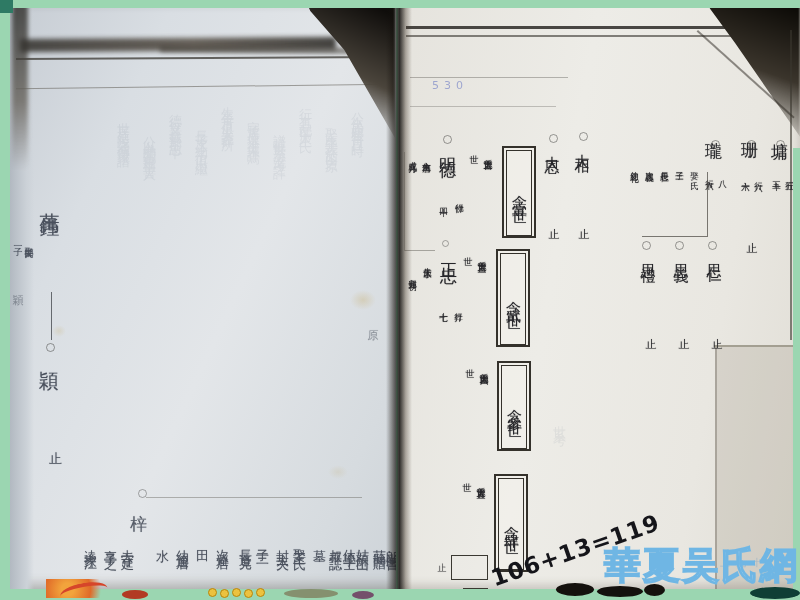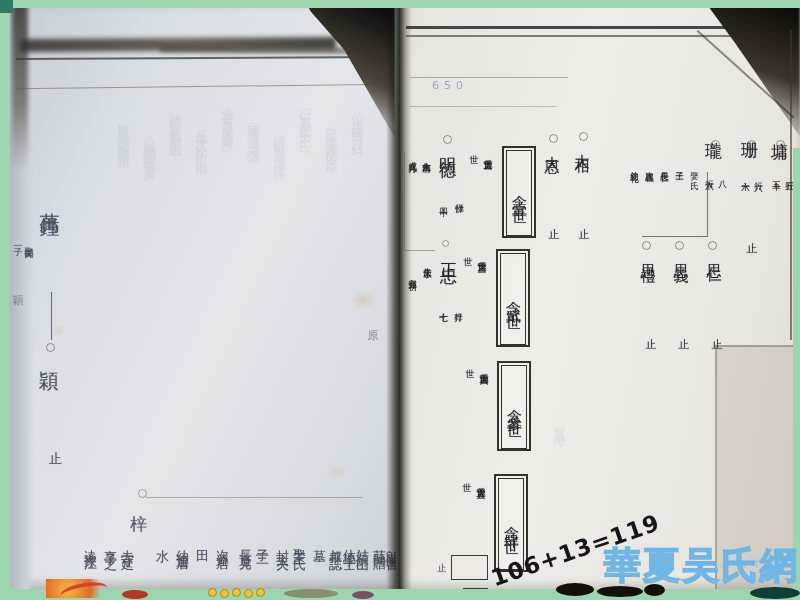--- a/index.html
+++ b/index.html
@@ -105,21 +105,21 @@
     <div class="v f13 lpink" style="left:108px;top:539px;">去守延</div>
     <div class="v f13 lpink" style="left:91px;top:539px;">享子之</div>
     <div class="v f13 lpink" style="left:71px;top:539px;">逺家江</div>
   </div>
 
   <div id="page-right" class="page">
     <div class="ln" style="left:8px;top:26px;width:386px;height:3px;opacity:.85;background:#2b2926;"></div>
     <div class="ln" style="left:8px;top:35px;width:386px;height:1.5px;opacity:.7;background:#514e48;"></div>
     <div class="ln" style="left:12px;top:77px;width:158px;height:1px;opacity:.35;"></div>
     <div class="ln" style="left:12px;top:106px;width:146px;height:1px;opacity:.28;"></div>
-    <div id="stamp">650</div>
+    <div id="stamp">530</div>
     <div class="abs" style="left:266px;top:0;width:136px;height:152px;background:linear-gradient(200deg,#0e0c08 6%,#3b352c 42%,rgba(110,100,85,0) 75%);clip-path:polygon(30% 0,100% 0,100% 90%,52% 28%,34% 6%);filter:blur(1px);"></div>
     <div class="ln" style="left:300px;top:30px;width:130px;height:2px;background:#2a251f;transform:rotate(42deg);transform-origin:left top;opacity:.5;filter:blur(.5px);"></div>
     <div class="ln" style="left:392px;top:30px;width:2px;height:310px;opacity:.6;background:#3b372f;"></div>
     <div class="ln" style="left:316px;top:345px;width:86px;height:2px;opacity:.6;background:#77715f;"></div>
     <div class="ln" style="left:317px;top:347px;width:2px;height:244px;opacity:.5;background:#6b6458;"></div>
     <div class="abs" style="left:319px;top:347px;width:83px;height:244px;background:rgba(148,140,122,.22);"></div>
 
     <div class="ring" style="left:378px;top:140px;"></div>
     <div class="ring" style="left:349px;top:140px;"></div>
     <div class="ring" style="left:313px;top:140px;"></div>

